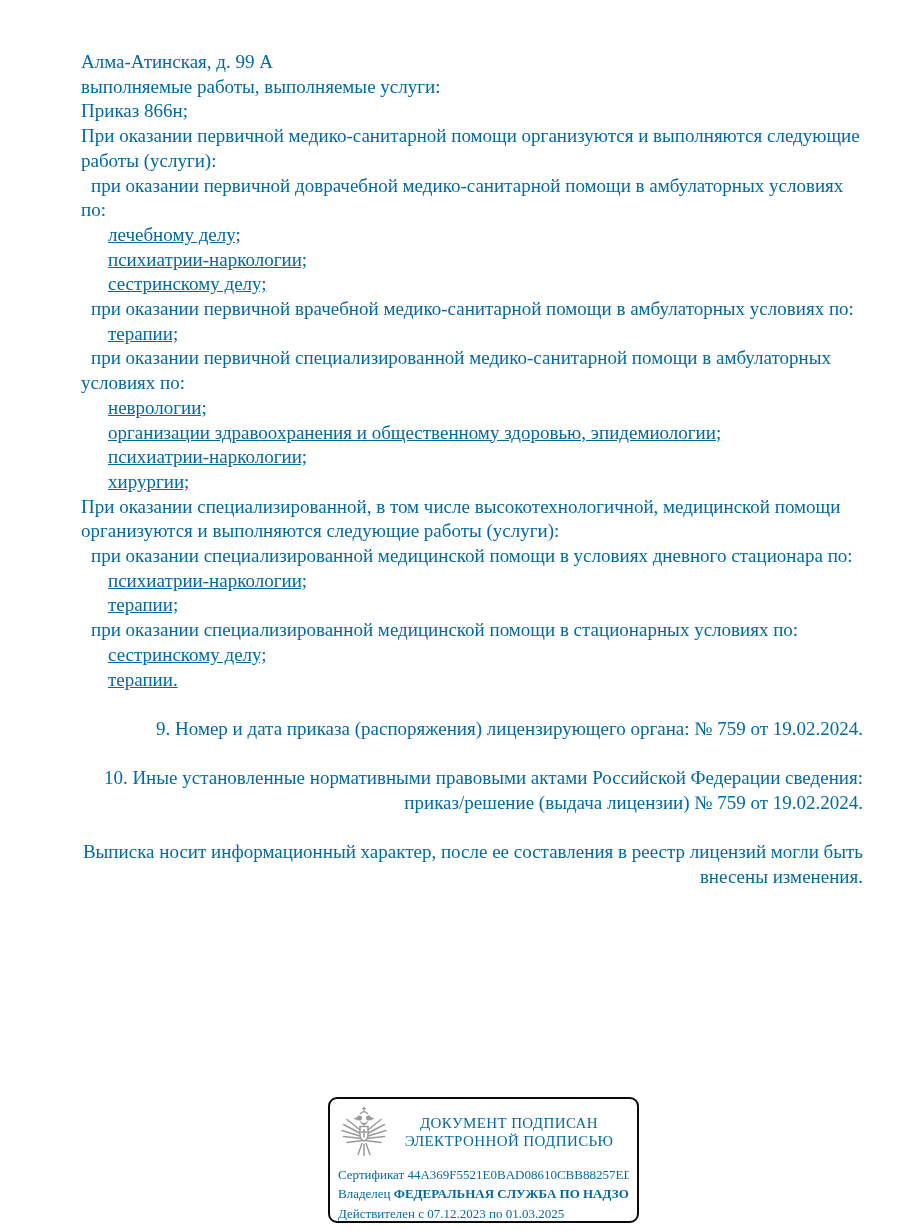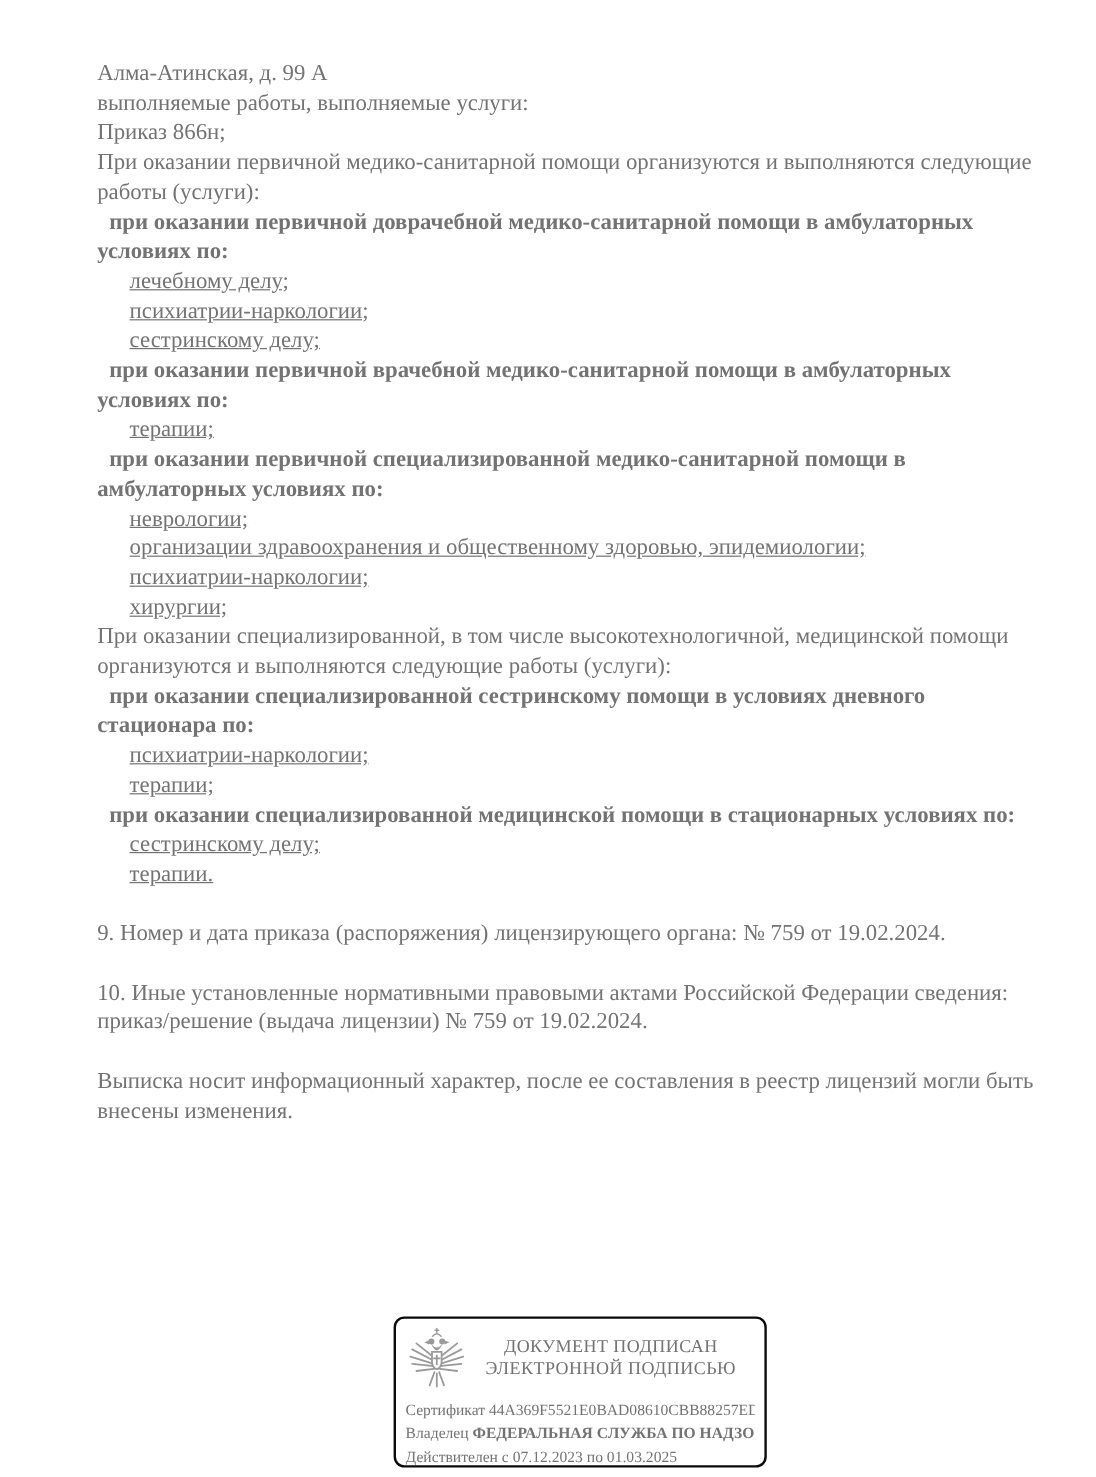--- a/index.html
+++ b/index.html
@@ -1,40 +1,40 @@
 <!DOCTYPE html>
 <html><head>
 <meta charset="utf-8">
 <style>
   html, body { margin: 0; padding: 0; background: #ffffff; }
   .page {
     position: relative;
     width: 913px;
     height: 1231px;
     background: #ffffff;
-    color: #737373;
+    color: #0369a1;
     font-family: "Liberation Serif", "DejaVu Serif", serif;
     overflow: hidden;
   }
   .doc-body {
     position: absolute;
     left: 81px;
     top: 50px;
     width: 782px;
     font-size: 19px;
     line-height: 24.7px;
   }
   .doc-body p {
     margin: 0;
     padding: 0;
     text-indent: 0;
   }
-  .doc-body p.lvl1 { text-indent: 10px; font-weight: bold; }
+  .doc-body p.lvl1 { text-indent: 10px; }
   .doc-body p.lvl2 { text-indent: 27px; text-decoration: underline; }
-  .doc-body p.gap  { margin-top: 24.7px; }
+  .doc-body p.gap  { margin-top: 24.7px; text-align: right; }
 
   
   .stamp {
     position: absolute;
     left: 328px;
     top: 1097px;
     width: 311px;
     height: 126px;
     box-sizing: border-box;
     border: 2.5px solid #0b0b0b;
@@ -86,21 +86,21 @@
       <p class="lvl2">психиатрии-наркологии;</p>
       <p class="lvl2">сестринскому делу;</p>
       <p class="lvl1">при оказании первичной врачебной медико-санитарной помощи в амбулаторных условиях по:</p>
       <p class="lvl2">терапии;</p>
       <p class="lvl1">при оказании первичной специализированной медико-санитарной помощи в амбулаторных условиях по:</p>
       <p class="lvl2">неврологии;</p>
       <p class="lvl2">организации здравоохранения и общественному здоровью, эпидемиологии;</p>
       <p class="lvl2">психиатрии-наркологии;</p>
       <p class="lvl2">хирургии;</p>
       <p class="lvl0">При оказании специализированной, в том числе высокотехнологичной, медицинской помощи организуются и выполняются следующие работы (услуги):</p>
-      <p class="lvl1">при оказании специализированной сестринскому помощи в условиях дневного стационара по:</p>
+      <p class="lvl1">при оказании специализированной медицинской помощи в условиях дневного стационара по:</p>
       <p class="lvl2">психиатрии-наркологии;</p>
       <p class="lvl2">терапии;</p>
       <p class="lvl1">при оказании специализированной медицинской помощи в стационарных условиях по:</p>
       <p class="lvl2">сестринскому делу;</p>
       <p class="lvl2">терапии.</p>
       <p class="lvl0 gap">9. Номер и дата приказа (распоряжения) лицензирующего органа: № 759 от 19.02.2024.</p>
       <p class="lvl0 gap">10. Иные установленные нормативными правовыми актами Российской Федерации сведения: приказ/решение (выдача лицензии) № 759 от 19.02.2024.</p>
       <p class="lvl0 gap">Выписка носит информационный характер, после ее составления в реестр лицензий могли быть внесены изменения.</p>
     </div>
 

